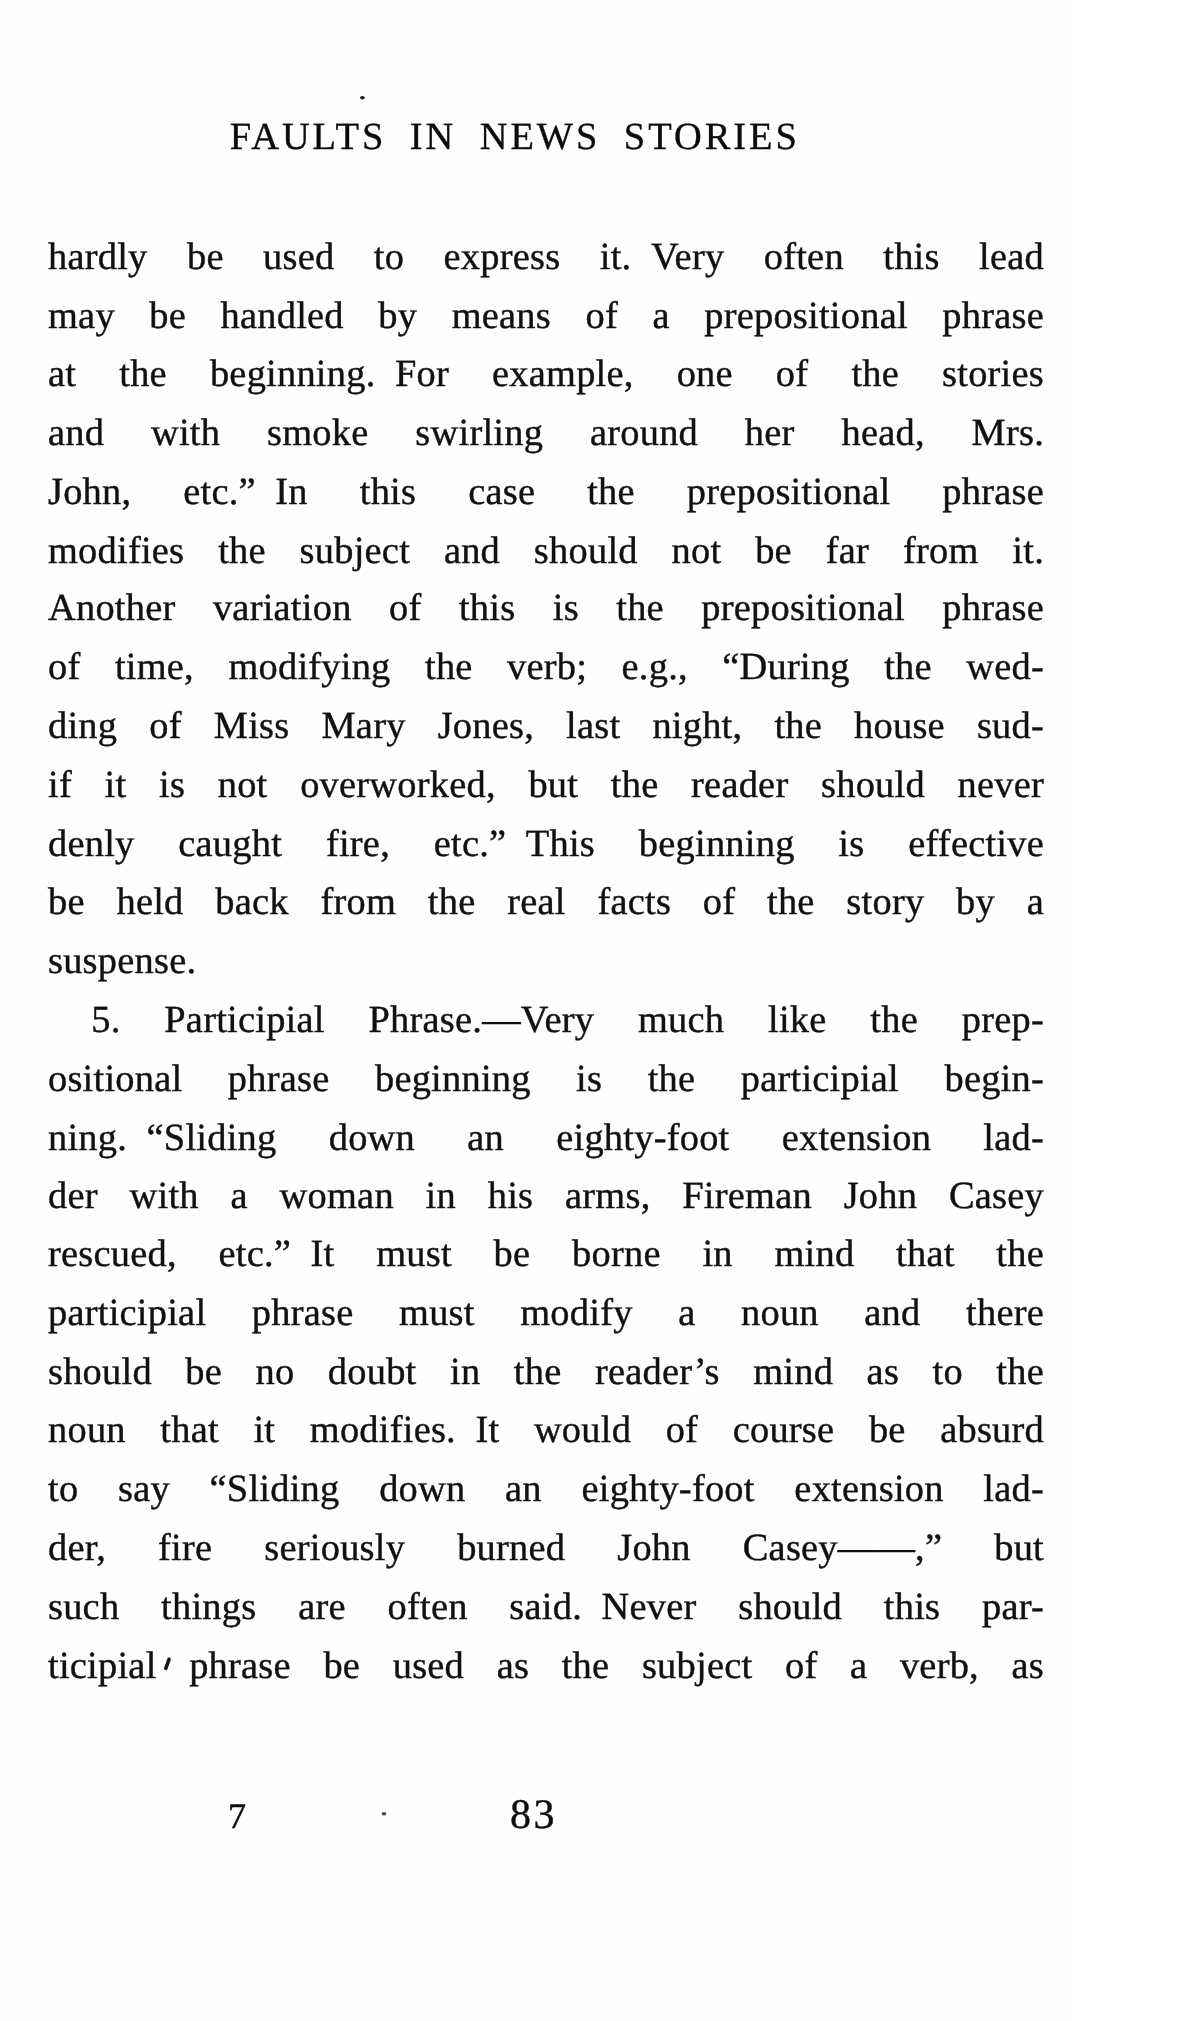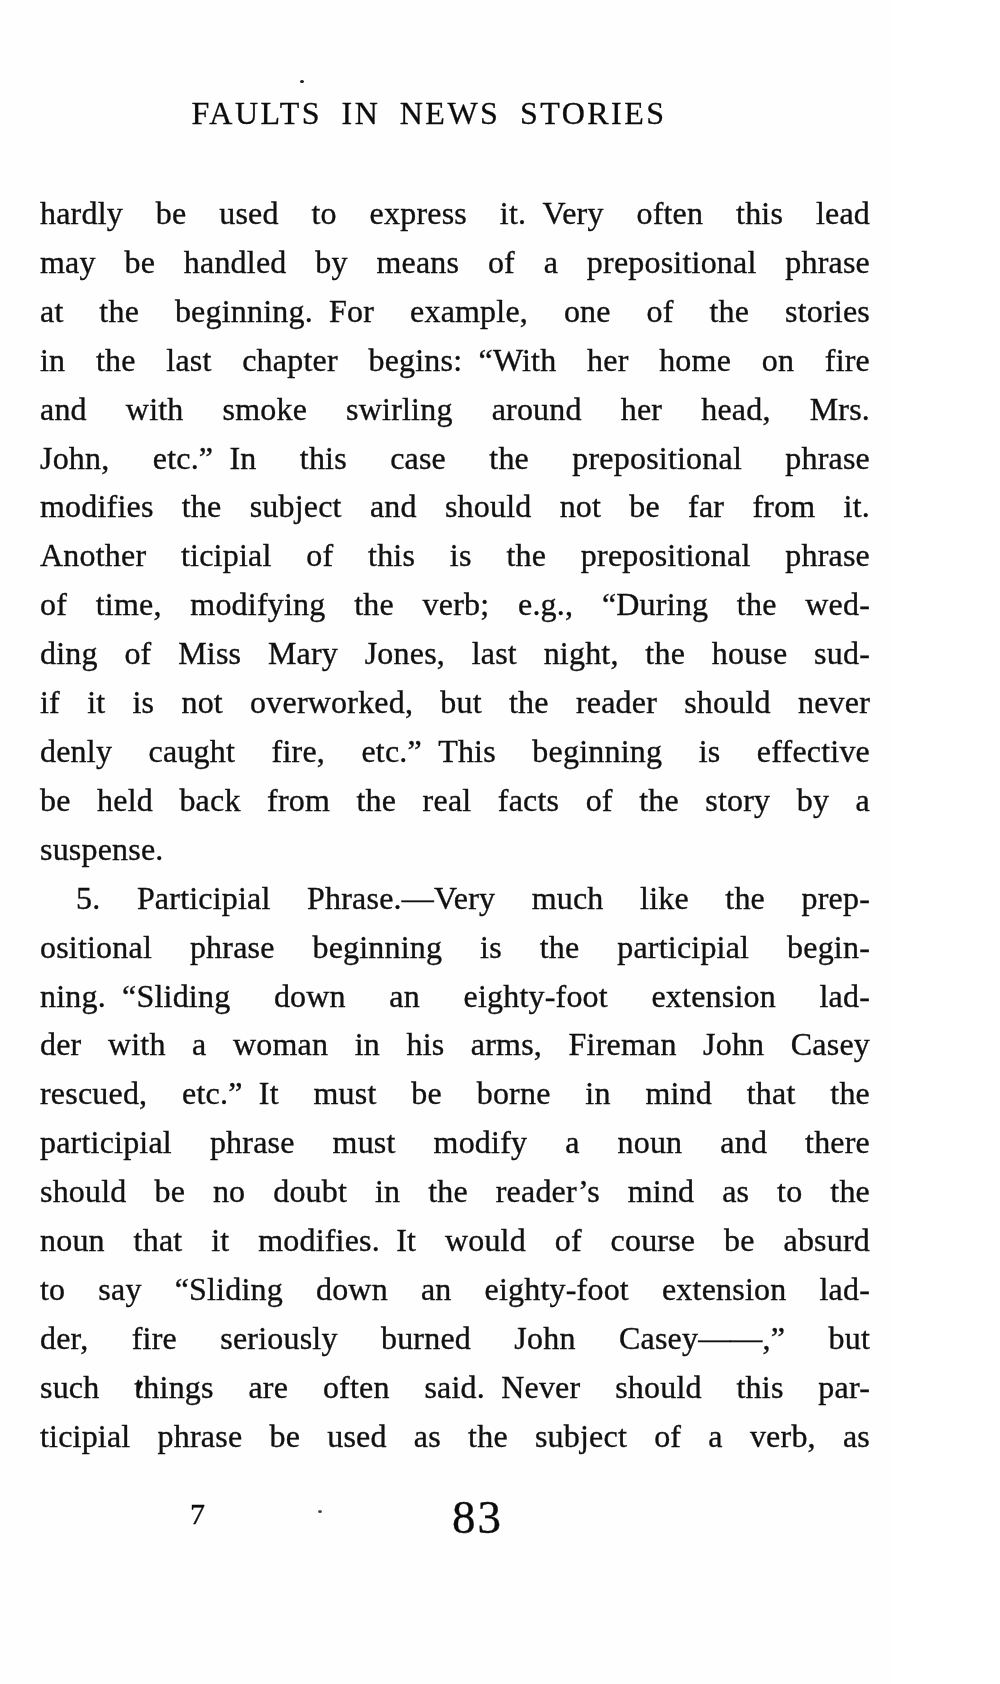--- a/index.html
+++ b/index.html
@@ -40,21 +40,21 @@
   .line.nojust { text-align-last:left; }
   .line.indent { text-indent:36px; }
   .italic { }
   .footer-num {
     position:absolute;
     color:#0c0c0c;
     -webkit-text-stroke:0.35px currentColor;
     line-height:1;
   }
   .footer-sig { left:190px; top:1499px; font-size:30px; }
-  .footer-page { left:452px; top:1494px; font-size:47px; letter-spacing:2px; }
+  .footer-page { left:425px; top:1494px; font-size:35px; letter-spacing:2px; }
   .speck {
     position:absolute;
     background:#1c1c1c;
     border-radius:50%;
   }
   .speck-title { left:300px; top:80px; width:4px; height:3px; }
   .speck-topright { left:978px; top:19px; width:4px; height:4px; }
   .speck-beginning { left:336px; top:306px; width:3px; height:3px; opacity:.65; }
   .speck-footer { left:318px; top:1510px; width:4px; height:3px; opacity:.8; }
   .accent-mark {
@@ -76,25 +76,24 @@
   <div class="speck speck-beginning"></div>
   <div class="accent-mark"></div>
   <div class="speck speck-footer"></div>
 
   <div class="running-head">FAULTS IN NEWS STORIES</div>
 
   <div class="body-text">
       <div class="line">hardly be used to express it. Very often this lead</div>
       <div class="line">may be handled by means of a prepositional phrase</div>
       <div class="line">at the beginning. For example, one of the stories</div>
-      <div class="line">in the last chapter begins: “With her home on fire</div>
       <div class="line">and with smoke swirling around her head, Mrs.</div>
       <div class="line">John, etc.” In this case the prepositional phrase</div>
       <div class="line">modifies the subject and should not be far from it.</div>
-      <div class="line">Another ticipial of this is the prepositional phrase</div>
+      <div class="line">Another variation of this is the prepositional phrase</div>
       <div class="line">of time, modifying the verb; e.g., “During the wed-</div>
       <div class="line">ding of Miss Mary Jones, last night, the house sud-</div>
       <div class="line">if it is not overworked, but the reader should never</div>
       <div class="line">denly caught fire, etc.” This beginning is effective</div>
       <div class="line">be held back from the real facts of the story by a</div>
       <div class="line nojust">suspense.</div>
       <div class="line indent"><span>5. </span><span class="italic">Participial Phrase.</span><span>—Very much like the prep-</span></div>
       <div class="line">ositional phrase beginning is the participial begin-</div>
       <div class="line">ning. “Sliding down an eighty-foot extension lad-</div>
       <div class="line">der with a woman in his arms, Fireman John Casey</div>

